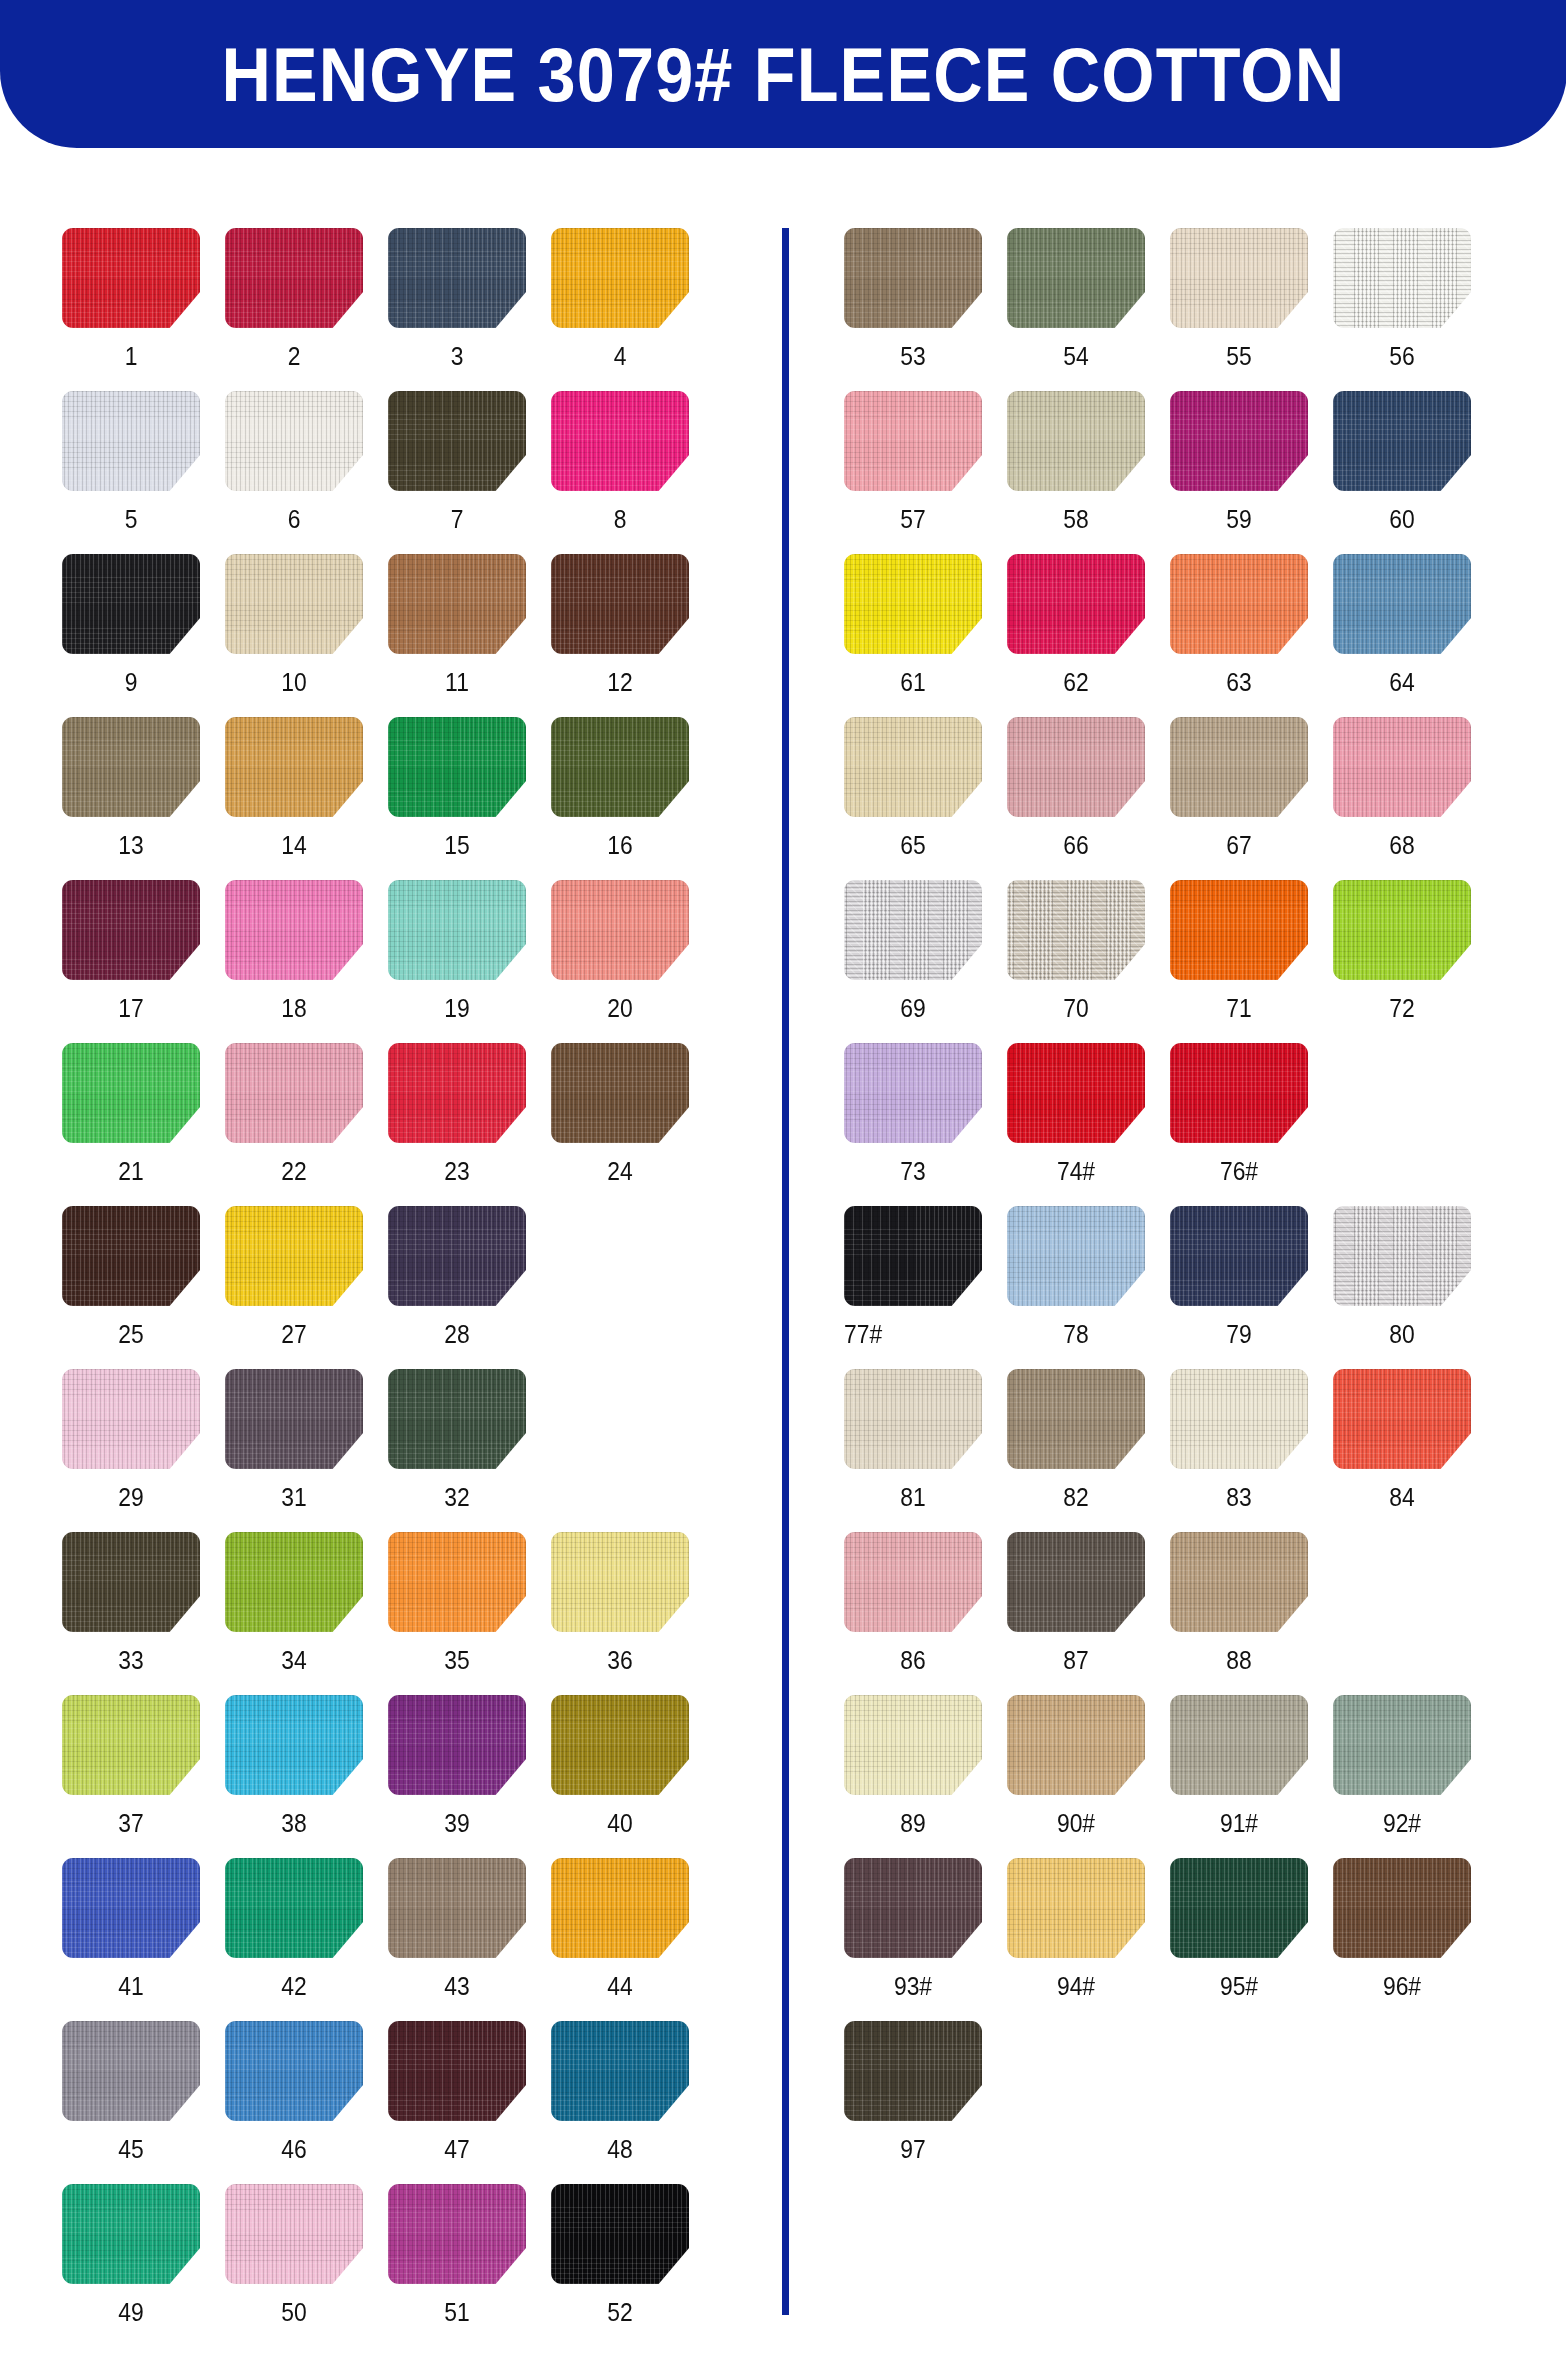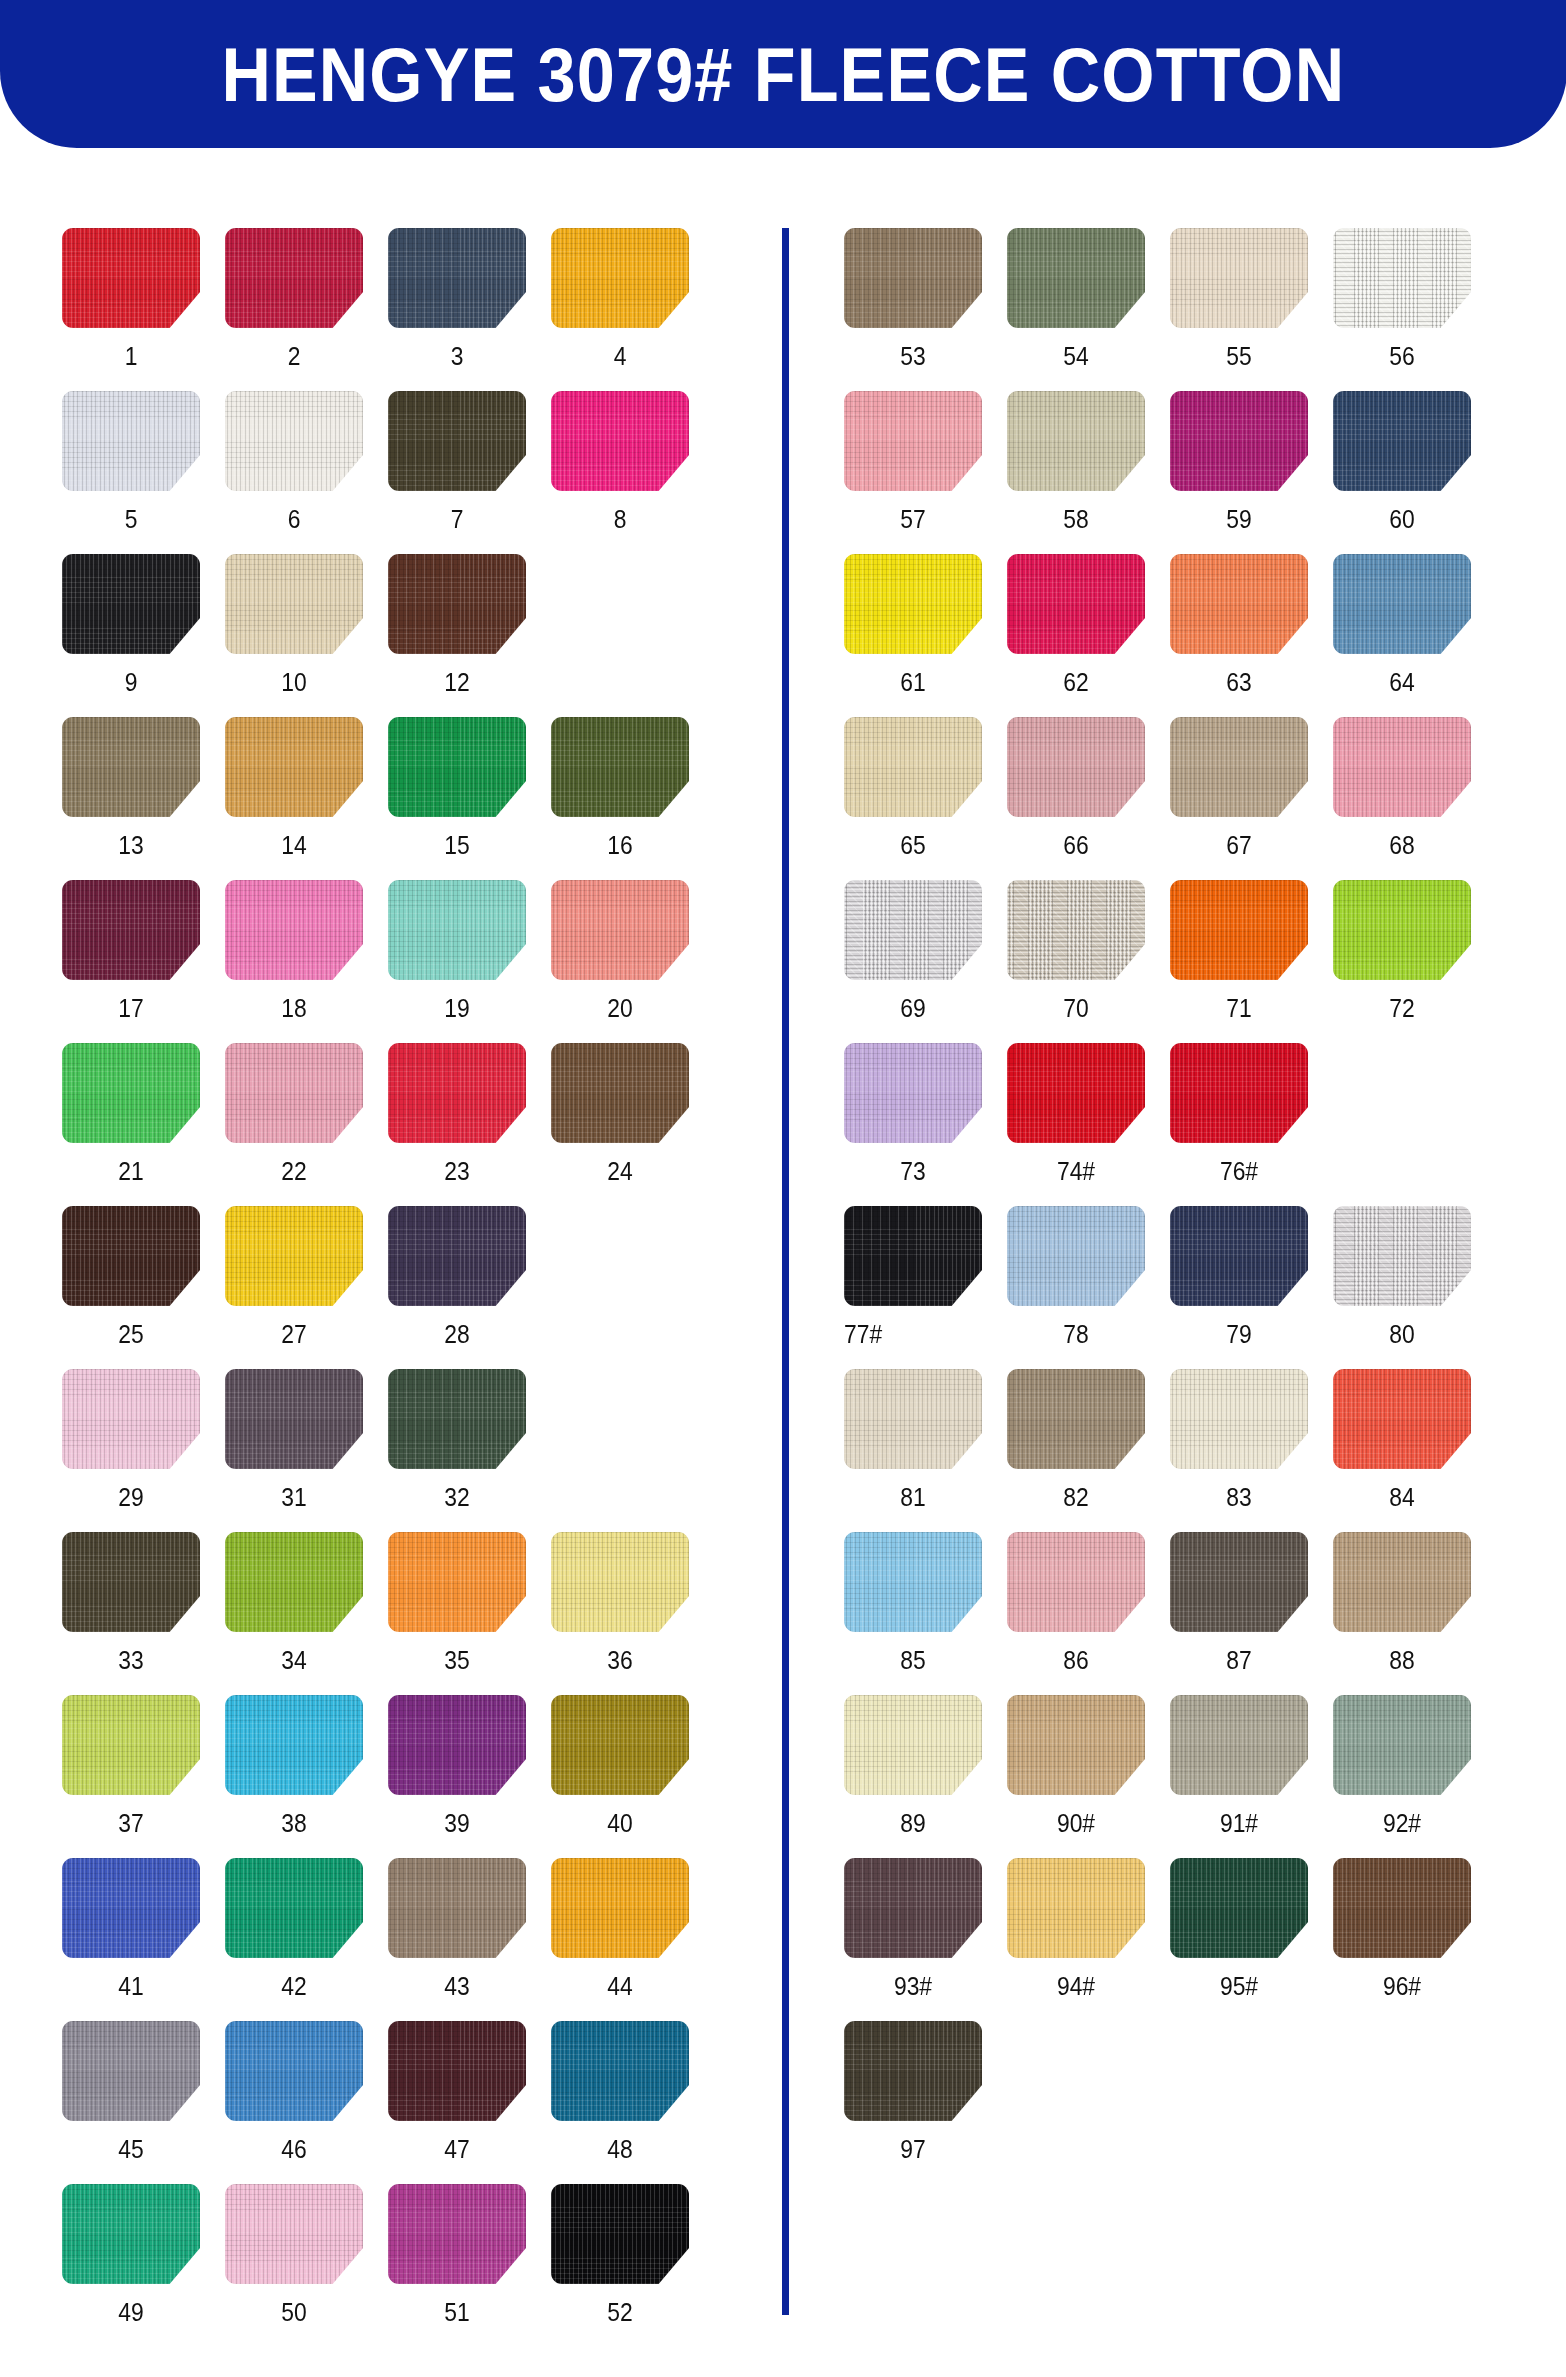--- a/index.html
+++ b/index.html
@@ -198,20 +198,24 @@
     <div class="swatch-row">
       <div class="swatch-cell">
         <div class="swatch-chip" title="#1D1D20" style="background: rgb(29, 29, 32);"></div>
         <div class="swatch-label">9</div>
       </div>
       <div class="swatch-cell">
         <div class="swatch-chip" title="#E1D3B4" style="background: rgb(225, 211, 180);"></div>
         <div class="swatch-label">10</div>
       </div>
       <div class="swatch-cell">
+        <div class="swatch-chip" title="#A5714A" style="background: rgb(165, 113, 74);"></div>
+        <div class="swatch-label">11</div>
+      </div>
+      <div class="swatch-cell">
         <div class="swatch-chip" title="#5C3326" style="background: rgb(92, 51, 38);"></div>
         <div class="swatch-label">12</div>
       </div>
     </div>
     <div class="swatch-row">
       <div class="swatch-cell">
         <div class="swatch-chip" title="#897A5E" style="background: rgb(137, 122, 94);"></div>
         <div class="swatch-label">13</div>
       </div>
       <div class="swatch-cell">
@@ -517,24 +521,20 @@
       <div class="swatch-cell">
         <div class="swatch-chip" title="#EBE5D2" style="background: rgb(235, 229, 210);"></div>
         <div class="swatch-label">83</div>
       </div>
       <div class="swatch-cell">
         <div class="swatch-chip" title="#EF5440" style="background: rgb(239, 84, 64);"></div>
         <div class="swatch-label">84</div>
       </div>
     </div>
     <div class="swatch-row">
-      <div class="swatch-cell">
-        <div class="swatch-chip" title="#8BC8E8" style="background: rgb(139, 200, 232);"></div>
-        <div class="swatch-label">85</div>
-      </div>
       <div class="swatch-cell">
         <div class="swatch-chip" title="#E7ACB2" style="background: rgb(231, 172, 178);"></div>
         <div class="swatch-label">86</div>
       </div>
       <div class="swatch-cell">
         <div class="swatch-chip" title="#5D544C" style="background: rgb(93, 84, 76);"></div>
         <div class="swatch-label">87</div>
       </div>
       <div class="swatch-cell">
         <div class="swatch-chip" title="#B79D7E" style="background: rgb(183, 157, 126);"></div>

